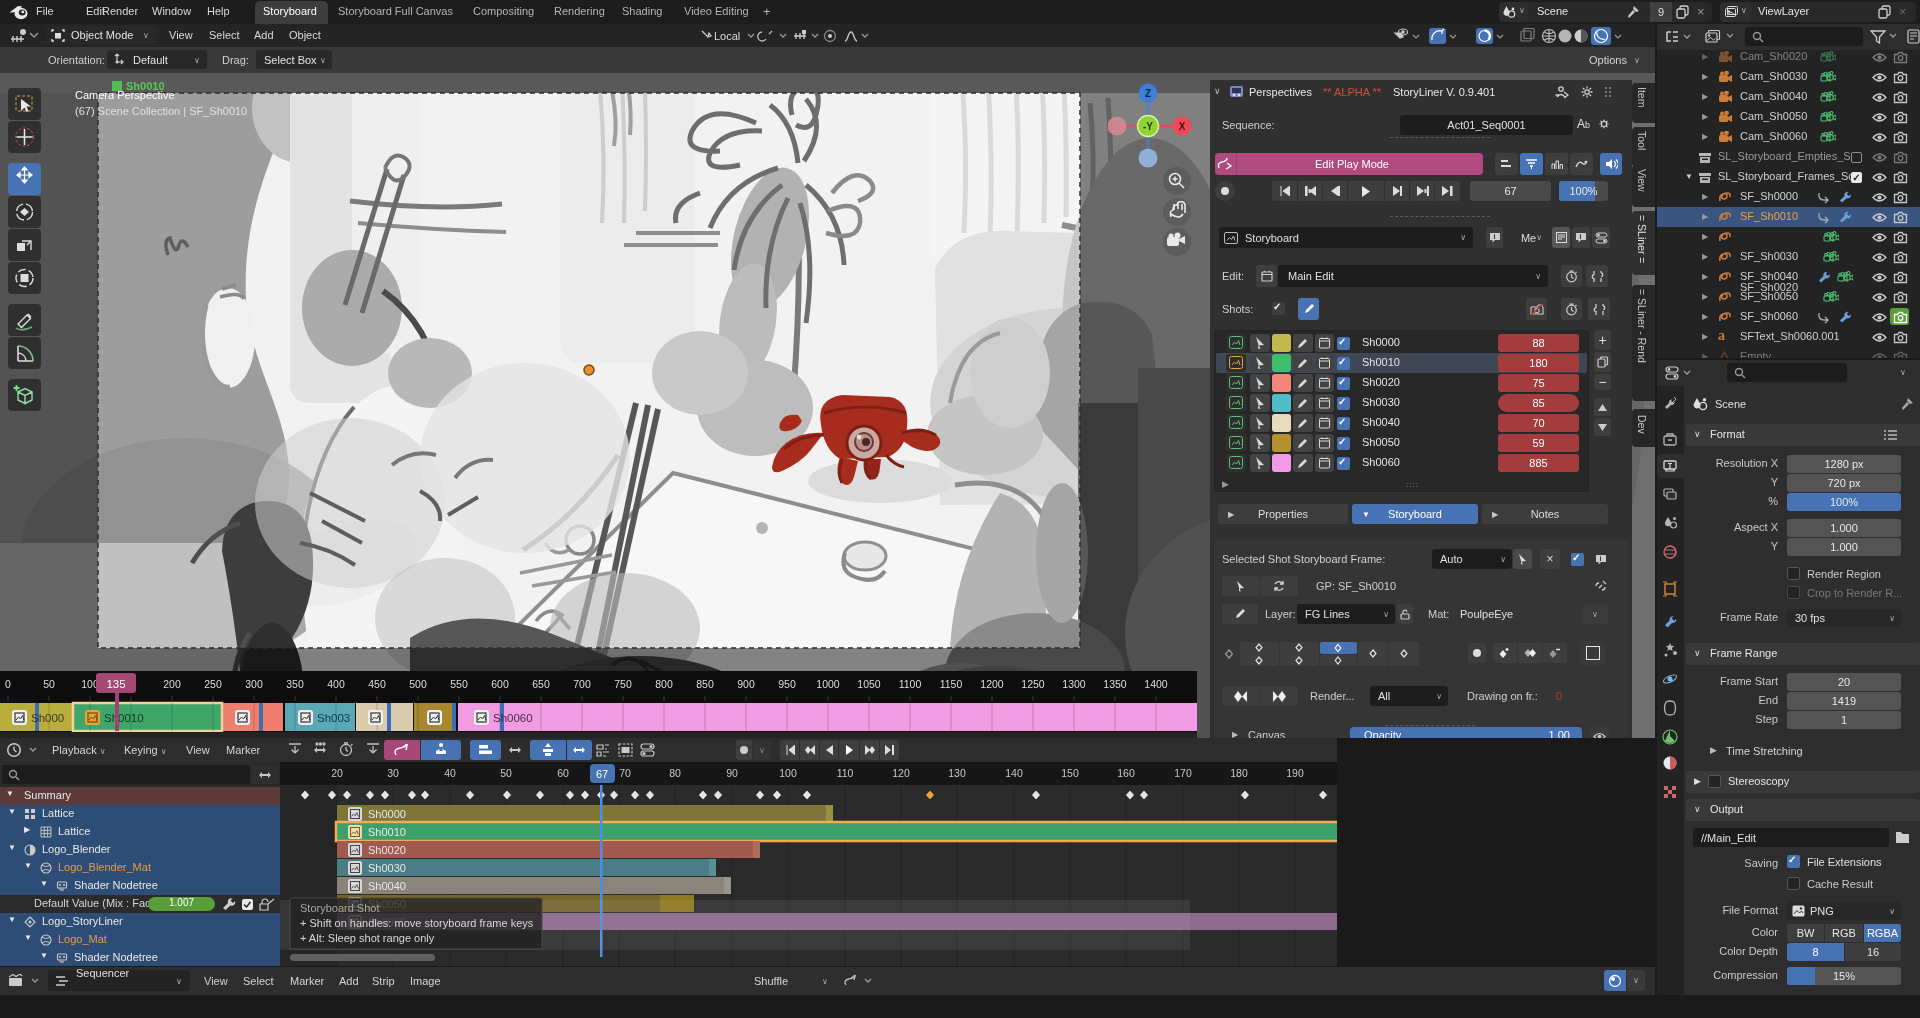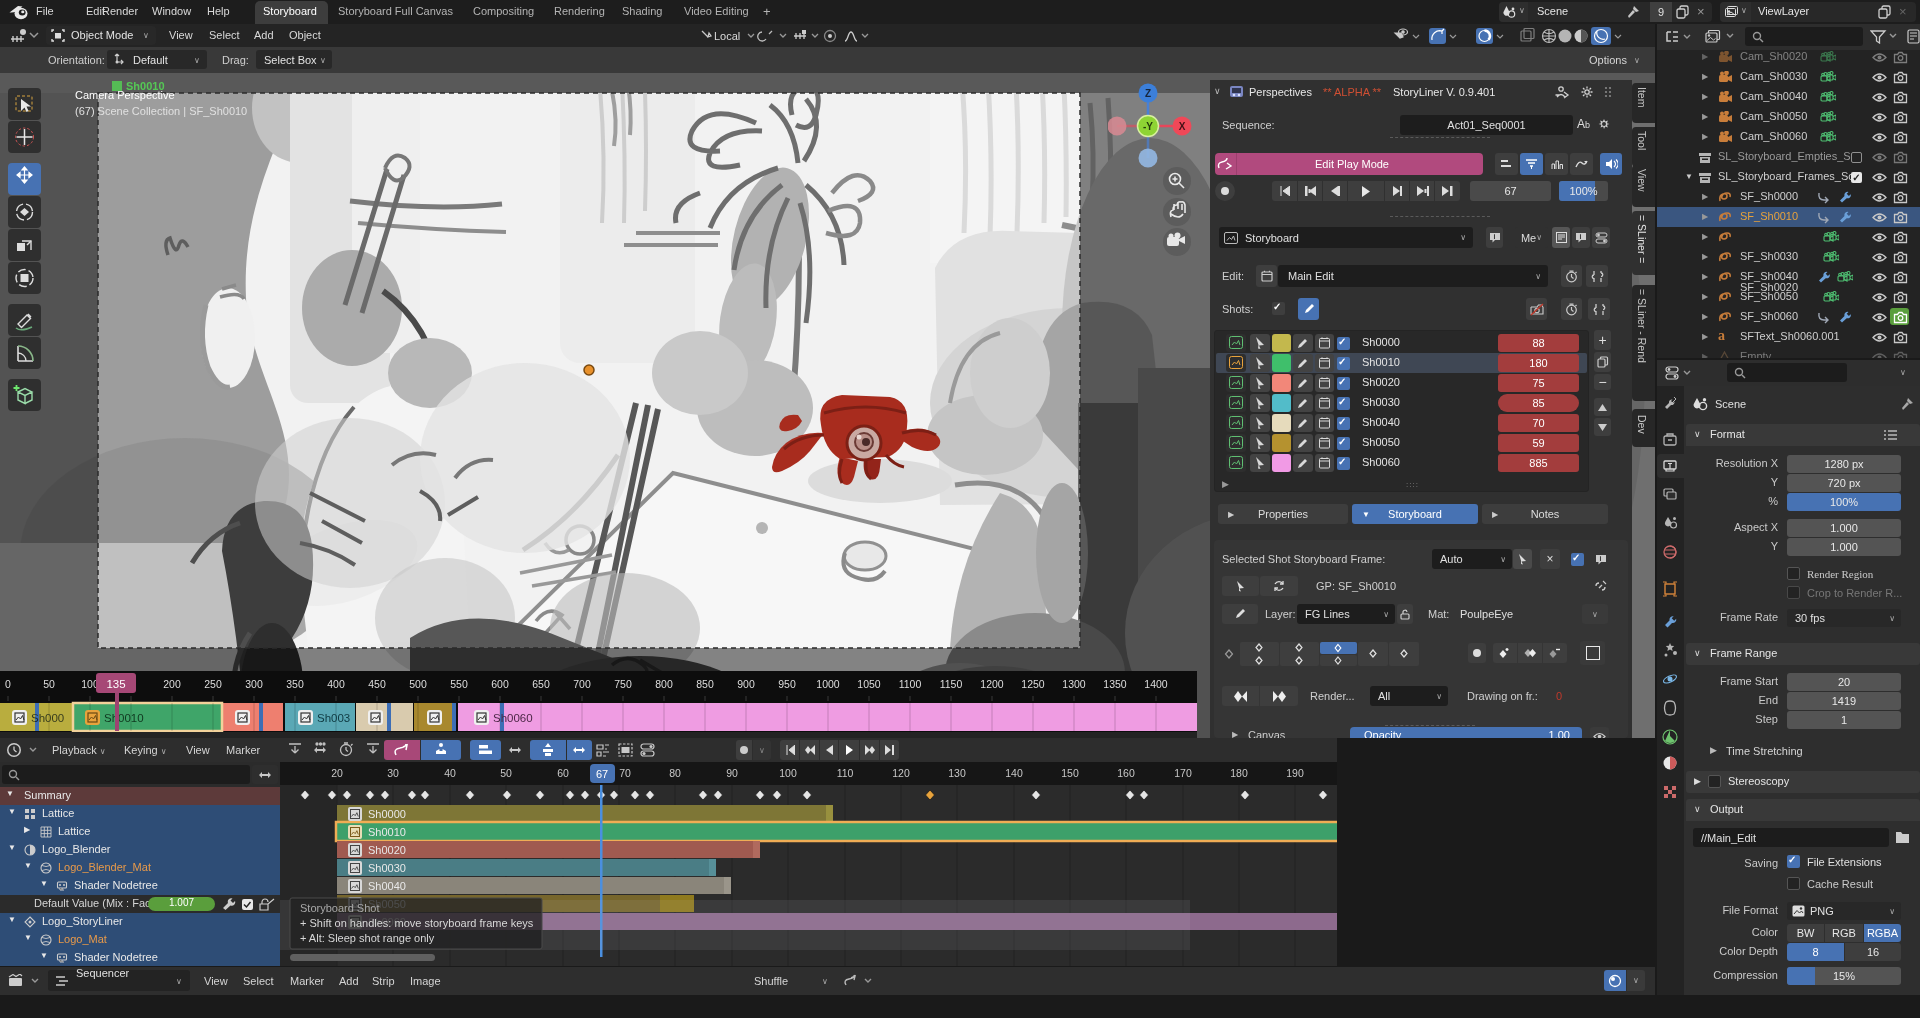--- a/index.html
+++ b/index.html
@@ -2052,21 +2052,21 @@
         <div class="val" style="left:130px;top:95px;width:114px;height:18px;background:#545454;">1280 px</div>
         <div class="tx" style="left:0;top:116px;width:121px;text-align:right;color:#cacaca;">Y</div>
         <div class="val" style="left:130px;top:114px;width:114px;height:18px;background:#545454;">720 px</div>
         <div class="tx" style="left:0;top:135px;width:121px;text-align:right;color:#cacaca;">%</div>
         <div class="val" style="left:130px;top:133px;width:114px;height:18px;background:#4772b3;">100%</div>
         <div class="tx" style="left:0;top:161px;width:121px;text-align:right;color:#cacaca;">Aspect X</div>
         <div class="val" style="left:130px;top:159px;width:114px;height:18px;background:#545454;">1.000</div>
         <div class="tx" style="left:0;top:180px;width:121px;text-align:right;color:#cacaca;">Y</div>
         <div class="val" style="left:130px;top:178px;width:114px;height:18px;background:#545454;">1.000</div>
         <div class="chk" style="left:130px;top:207px;width:13px;height:13px;background:#232323;border:1px solid #555;"></div>
-        <div class="tx" style="left:150px;top:208px;color:#cacaca;font-family:Liberation Serif, serif;">Render Region</div>
+        <div class="tx" style="left:150px;top:208px;color:#cacaca;">Render Region</div>
         <div class="chk" style="left:130px;top:226px;width:13px;height:13px;background:#232323;border:1px solid #484848;"></div>
         <div class="tx" style="left:150px;top:227px;color:#777;">Crop to Render R...</div>
         <div class="tx" style="left:0;top:251px;width:121px;text-align:right;color:#cacaca;">Frame Rate</div>
         <div class="fld" style="left:130px;top:249px;width:114px;height:18px;border:none;background:#282828;">
           <span style="margin-left:8px;">30 fps</span>
           <span style="position:absolute;right:6px;color:#aaa;font-size:8px;">∨</span>
         </div>
         <div class="abs" style="left:29px;top:283px;width:234px;height:22px;background:#393939;border-radius:3px;"></div>
         <span class="tx" style="left:37px;top:288px;color:#ddd;font-size:9px;">∨</span>
         <div class="tx" style="left:53px;top:287px;color:#e5e5e5;">Frame Range</div>

